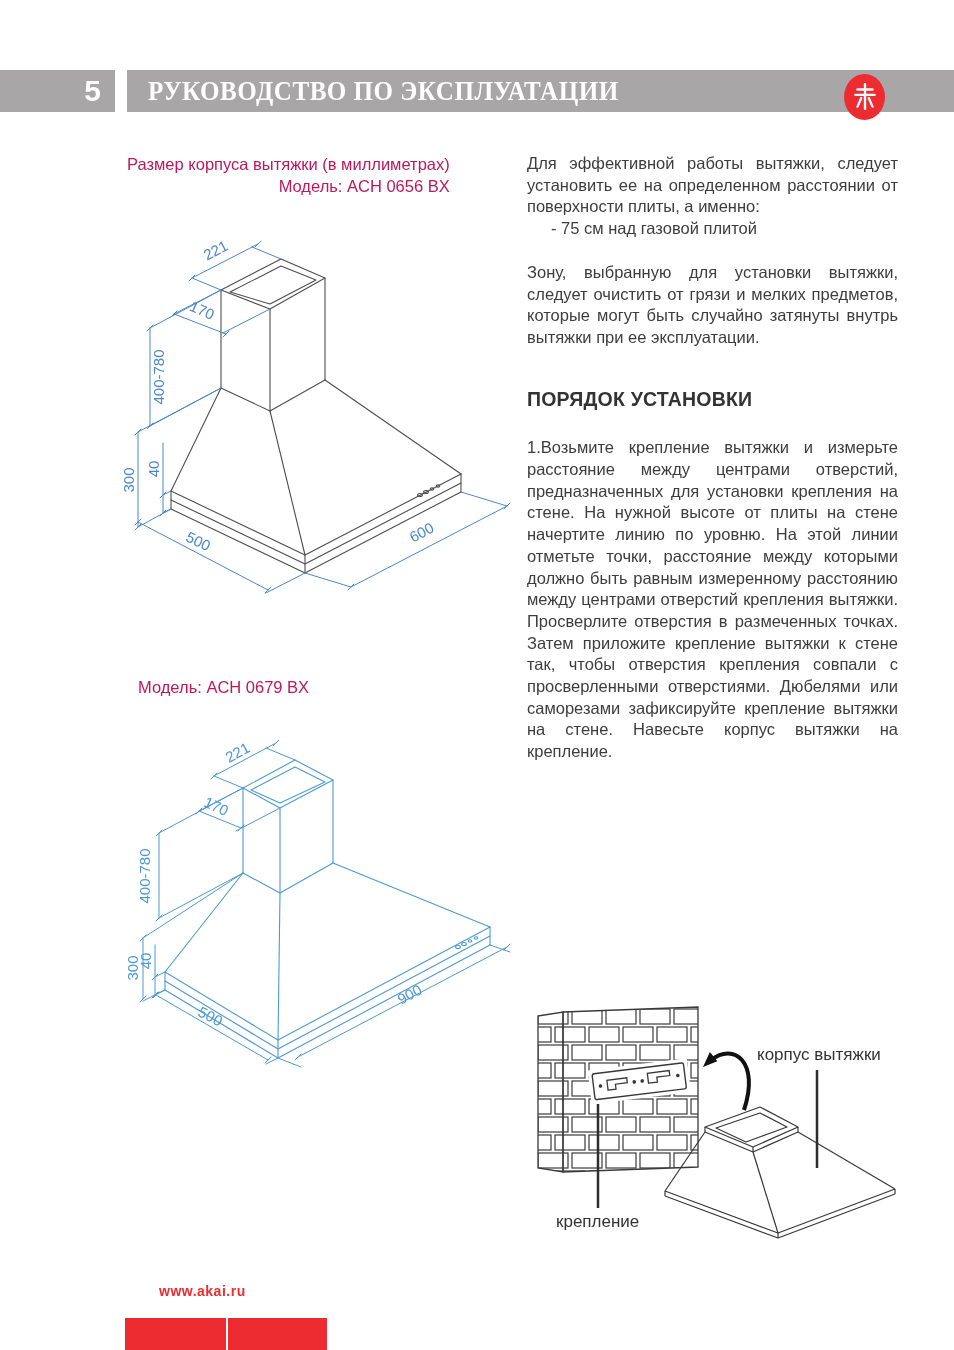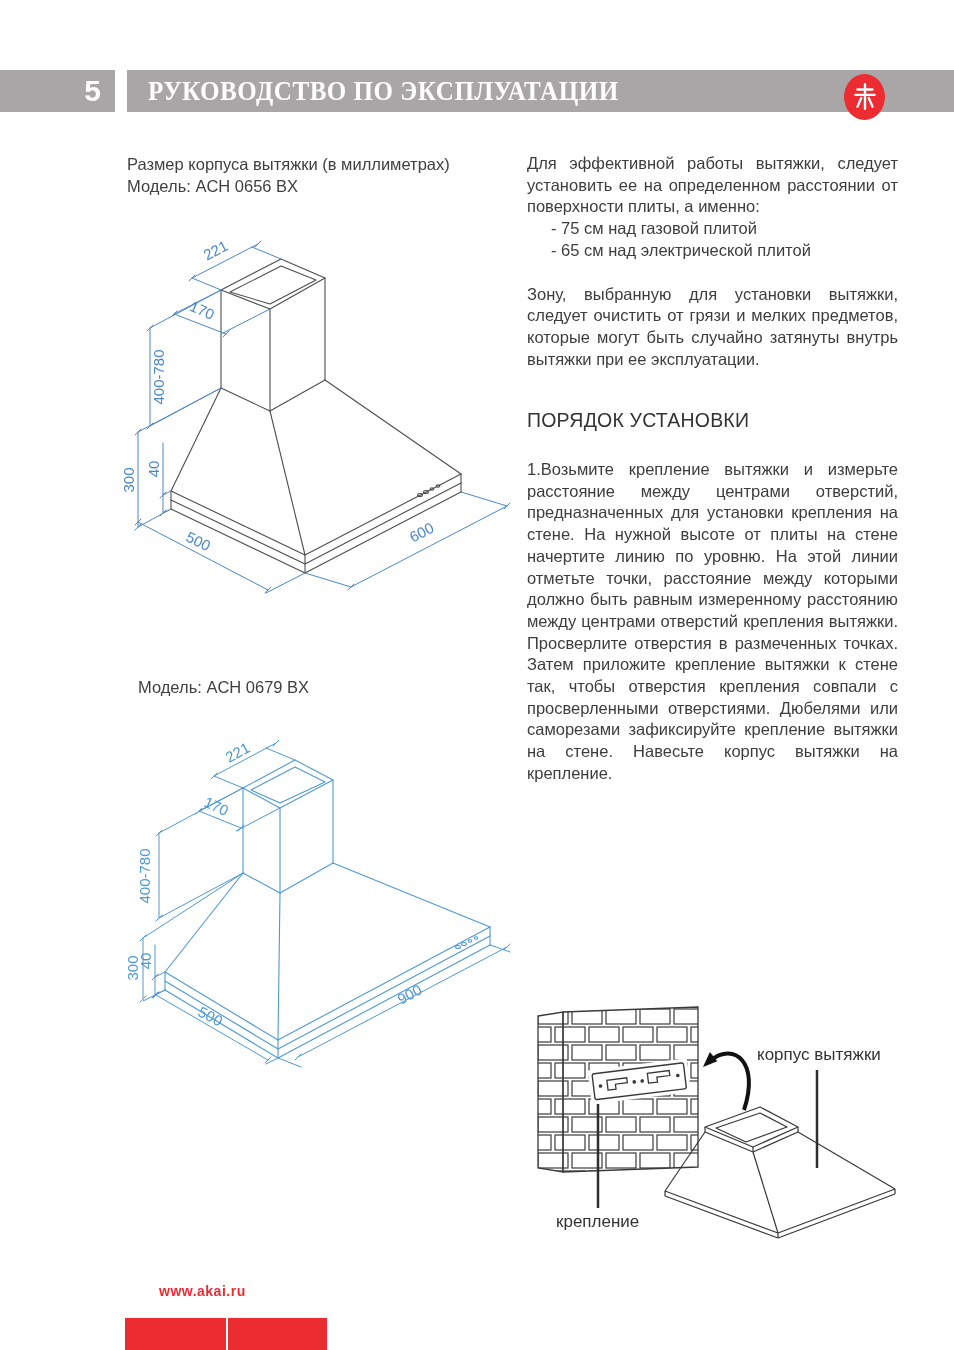--- a/index.html
+++ b/index.html
@@ -20,27 +20,27 @@
   .hdr-title{
     position:absolute;left:21px;top:0;line-height:42px;color:#ffffff;
     font-size:27px;font-weight:bold;white-space:nowrap;letter-spacing:.5px;
     transform:scaleX(.93);transform-origin:left center;
   }
   .logo{
     left:844px;top:74px;width:41px;height:46px;background:#ec2c31;
     border-radius:50%;display:flex;align-items:center;justify-content:center;
   }
   
-  .cap{font-size:16.5px;line-height:22px;color:#404040;}
+  .cap{font-size:16.5px;line-height:22px;color:#be185d;text-align:right;}
   .col-right{left:527px;top:153px;width:371px;font-size:16.5px;line-height:21.7px;color:#3d3d3d;}
   .col-right p{margin:0;text-align:justify;}
   .bullets div{text-align:left;margin-left:24px;}
   .p2{margin-top:21px !important;}
   .p3{margin-top:22px !important;}
-  .h-install{margin:40px 0 0 0;font-size:19.5px;font-weight:normal;color:#333;letter-spacing:.2px;}
+  .h-install{margin:40px 0 0 0;font-size:19.5px;font-weight:bold;color:#333;letter-spacing:.2px;}
   .p4{margin-top:27px !important;}
   
   svg{display:block;}
   .hood1{stroke:#4d4d4d;stroke-width:1.1;fill:none;stroke-linejoin:round;stroke-linecap:round;}
   .dim{stroke:#4b87c9;stroke-width:1;fill:none;stroke-linecap:round;}
   .dimtxt{font-family:"Liberation Sans",sans-serif;font-size:15px;fill:#4b87c9;stroke:none;}
   .hood2{stroke:#4d99d3;stroke-width:1.1;fill:none;stroke-linejoin:round;stroke-linecap:round;}
   .dim2{stroke:#4d99d3;stroke-width:1;fill:none;stroke-linecap:round;}
   .dimtxt2{font-family:"Liberation Sans",sans-serif;font-size:15px;fill:#4d99d3;stroke:none;}
   .mline{stroke:#383838;stroke-width:1.2;fill:none;stroke-linejoin:round;}
@@ -215,21 +215,20 @@
       <text class="dimtxt2" text-anchor="middle" transform="translate(41,221) rotate(-90)">40</text>
       <text class="dimtxt2" text-anchor="middle" transform="translate(98,281) rotate(27)">500</text>
       <text class="dimtxt2" text-anchor="middle" transform="translate(302,259) rotate(-28)">900</text>
     </g>
   </svg>
 
   <div class="abs col-right">
     <p>Для эффективной работы вытяжки, следует установить ее на определенном расстоянии от поверхности плиты, а именно:</p>
     <div class="bullets">
       <div>- 75 см над газовой плитой</div>
-      <div>- 65 см над электрической плитой</div>
     </div>
     <p class="p3">Зону, выбранную для установки вытяжки, следует очистить от грязи и мелких предметов, которые могут быть случайно затянуты внутрь вытяжки при ее эксплуатации.</p>
     <h2 class="h-install">ПОРЯДОК УСТАНОВКИ</h2>
     <p class="p4">1.Возьмите крепление вытяжки и измерьте расстояние между центрами отверстий, предназначенных для установки крепления на стене. На нужной высоте от плиты на стене начертите линию по уровню. На этой линии отметьте точки, расстояние между которыми должно быть равным измеренному расстоянию между центрами отверстий крепления вытяжки. Просверлите отверстия в размеченных точках. Затем приложите крепление вытяжки к стене так, чтобы отверстия крепления совпали с просверленными отверстиями. Дюбелями или саморезами зафиксируйте крепление вытяжки на стене. Навесьте корпус вытяжки на крепление.</p>
   </div>
 
   <svg class="abs" style="left:520px;top:990px;" width="430" height="260" viewBox="0 0 430 260">
     <defs>
       <pattern id="bricks" width="34" height="36" patternUnits="userSpaceOnUse">
         <rect x="1" y="1" width="30" height="15" fill="none" stroke="#3a3a3a" stroke-width="1.2"></rect>

